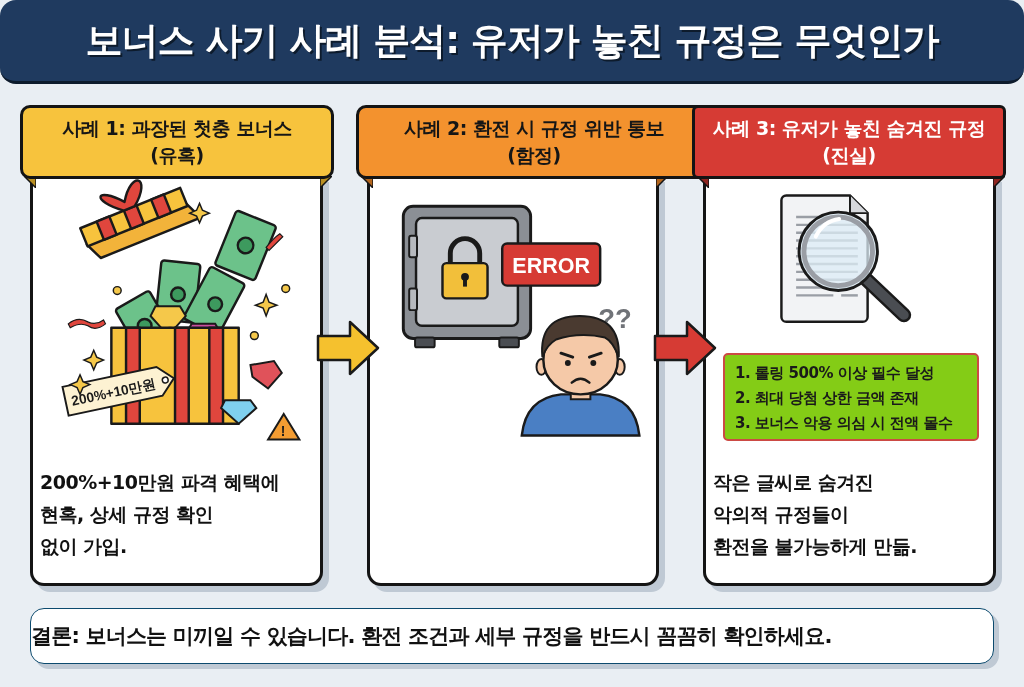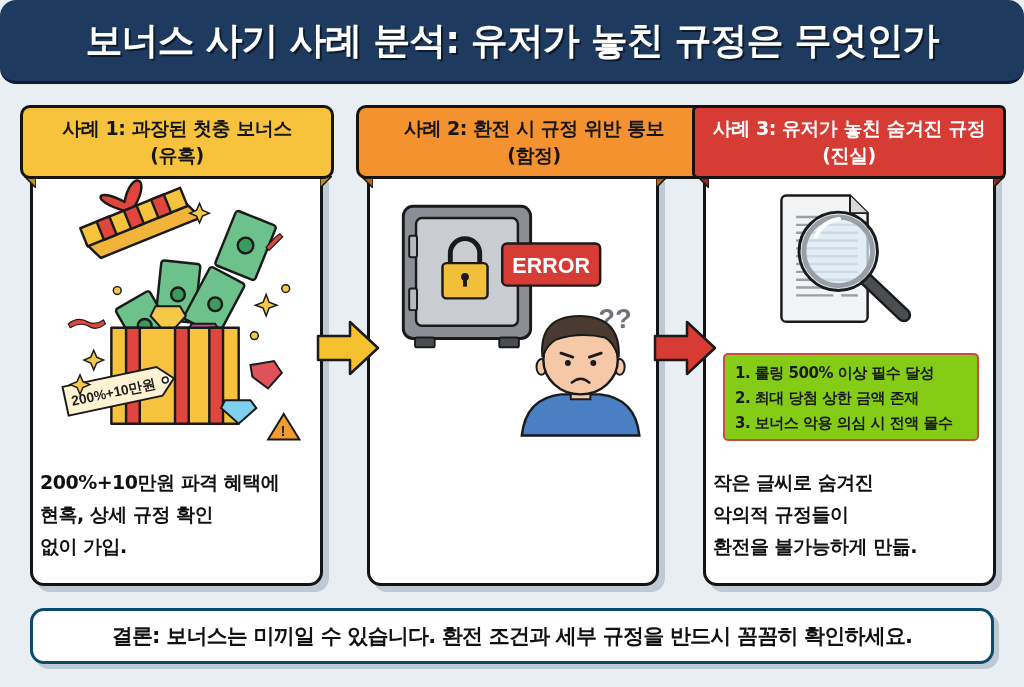--- a/index.html
+++ b/index.html
@@ -54,23 +54,23 @@
   .arrow { position: absolute; top: 318px; width: 64px; height: 60px; z-index: 4; }
   .rules-box {
     position: absolute; left: 17px; top: 177px; width: 256px; height: 88px;
     background: #84cc16; border: 2px solid #cc4a44; border-radius: 5px;
     padding: 6px 10px; font-size: 15px; font-weight: bold; line-height: 25px;
     color: #1a1a1a; letter-spacing: -0.5px;
   }
   .rules-box div { white-space: nowrap; }
   .conclusion {
     position: absolute; left: 30px; top: 608px; width: 964px; height: 56px;
-    background: #ffffff; border: 3px solid #0c4a6e; border-radius: 14px;
+    background: #ffffff; border: 1px solid #0c4a6e; border-radius: 14px;
     box-shadow: 5px 5px 0 #bfc9d4;
-    display: flex; align-items: center; justify-content: center;
+    display: flex; align-items: center; justify-content: flex-start;
     font-weight: bold; font-size: 21px; letter-spacing: -0.8px; white-space: nowrap;
   }
 </style>
 </head>
 <body>
 
 <div class="title-bar">
   <h1>보너스 사기 사례 분석: 유저가 놓친 규정은 무엇인가</h1>
 </div>
 

